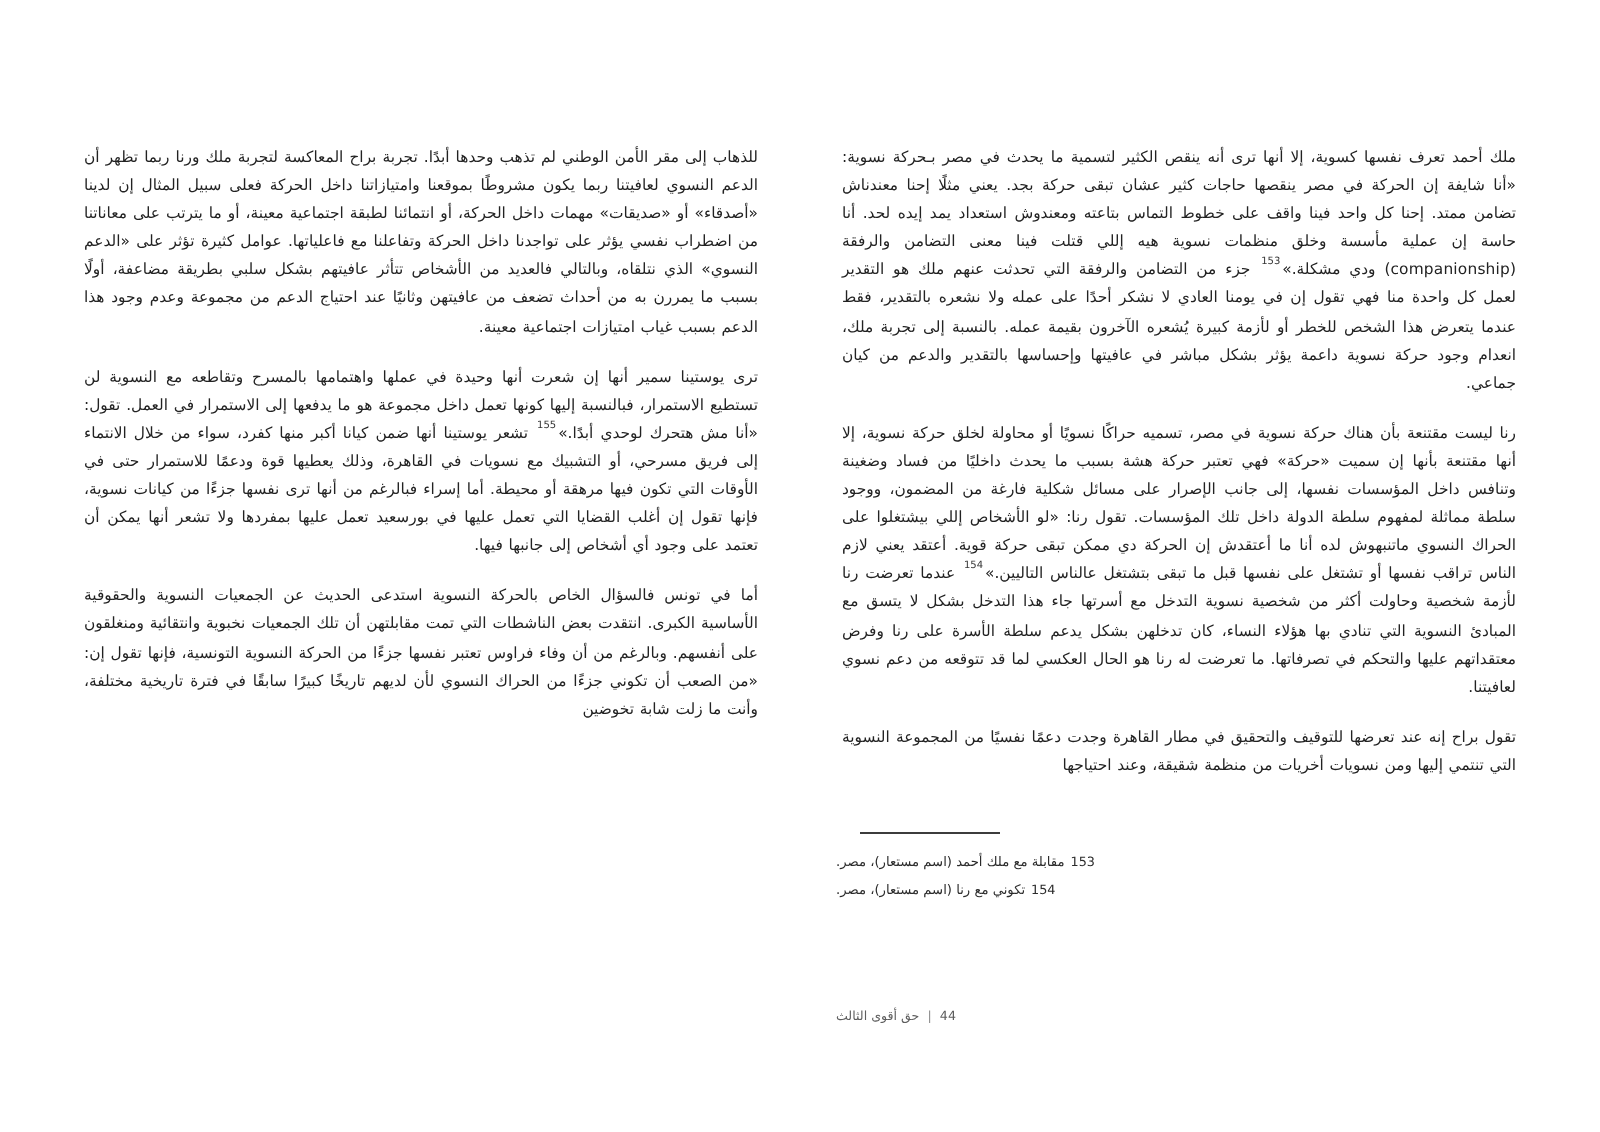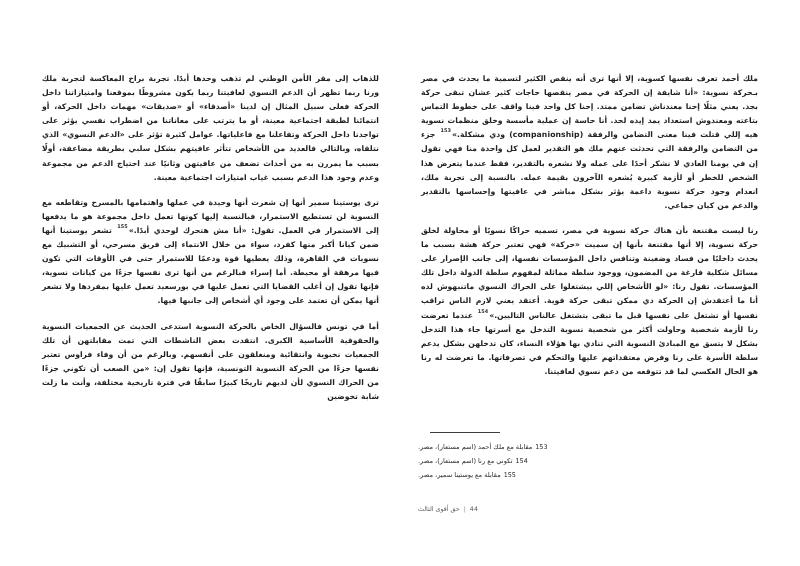--- a/index.html
+++ b/index.html
@@ -32,21 +32,20 @@
     height: 400px;
     display: flex;
     flex-direction: row;
     gap: 42px;
     align-items: flex-start;
   }
 
   .col {
     flex: 1 1 0;
     min-width: 0;
-    font-weight: bold;
   }
 
   p.para {
     margin: 0 0 11px 0;
     font-size: 7.7px;
     line-height: 14.1px;
     text-align: justify;
     text-align-last: right;
     direction: rtl;
     letter-spacing: 0.1px;
@@ -63,21 +62,21 @@
     vertical-align: 5px;
     line-height: 0;
     color: #333;
     margin: 0 1px;
   }
 
   
   .footnotes {
     position: absolute;
     right: 42px;
-    top: 432px;
+    top: 416px;
     width: 340px;
     direction: rtl;
   }
 
   .fn-rule {
     width: 70px;
     height: 1.4px;
     background: #3c3c3c;
     margin: 0 0 7px auto;
     margin-right: 258px;
@@ -130,20 +129,21 @@
 <div class="page">
 
   <div class="columns">
 
     <div class="col">
 
       <p class="para"><span>ملك أحمد تعرف نفسها كسوية، إلا أنها ترى أنه ينقص الكثير لتسمية ما يحدث في مصر بـحركة نسوية: «أنا شايفة إن الحركة في مصر ينقصها حاجات كثير عشان تبقى حركة بجد. يعني مثلًا إحنا معندناش تضامن ممتد. إحنا كل واحد فينا واقف على خطوط التماس بتاعته ومعندوش استعداد يمد إيده لحد. أنا حاسة إن عملية مأسسة وخلق منظمات نسوية هيه إللي قتلت فينا معنى التضامن والرفقة (companionship) ودي مشكلة.»</span><sup class="fnref">153</sup><span> جزء من التضامن والرفقة التي تحدثت عنهم ملك هو التقدير لعمل كل واحدة منا فهي تقول إن في يومنا العادي لا نشكر أحدًا على عمله ولا نشعره بالتقدير، فقط عندما يتعرض هذا الشخص للخطر أو لأزمة كبيرة يُشعره الآخرون بقيمة عمله. بالنسبة إلى تجربة ملك، انعدام وجود حركة نسوية داعمة يؤثر بشكل مباشر في عافيتها وإحساسها بالتقدير والدعم من كيان جماعي.</span></p>
 
       <p class="para"><span>رنا ليست مقتنعة بأن هناك حركة نسوية في مصر، تسميه حراكًا نسويًا أو محاولة لخلق حركة نسوية، إلا أنها مقتنعة بأنها إن سميت «حركة» فهي تعتبر حركة هشة بسبب ما يحدث داخليًا من فساد وضغينة وتنافس داخل المؤسسات نفسها، إلى جانب الإصرار على مسائل شكلية فارغة من المضمون، ووجود سلطة مماثلة لمفهوم سلطة الدولة داخل تلك المؤسسات. تقول رنا: «لو الأشخاص إللي بيشتغلوا على الحراك النسوي ماتنبهوش لده أنا ما أعتقدش إن الحركة دي ممكن تبقى حركة قوية. أعتقد يعني لازم الناس تراقب نفسها أو تشتغل على نفسها قبل ما تبقى بتشتغل عالناس التاليين.»</span><sup class="fnref">154</sup><span> عندما تعرضت رنا لأزمة شخصية وحاولت أكثر من شخصية نسوية التدخل مع أسرتها جاء هذا التدخل بشكل لا يتسق مع المبادئ النسوية التي تنادي بها هؤلاء النساء، كان تدخلهن بشكل يدعم سلطة الأسرة على رنا وفرض معتقداتهم عليها والتحكم في تصرفاتها. ما تعرضت له رنا هو الحال العكسي لما قد تتوقعه من دعم نسوي لعافيتنا.</span></p>
 
+      <p class="para"><span>تقول براح إنه عند تعرضها للتوقيف والتحقيق في مطار القاهرة وجدت دعمًا نفسيًا من المجموعة النسوية التي تنتمي إليها ومن نسويات أخريات من منظمة شقيقة، وعند احتياجها</span></p>
     </div>
 
     <div class="col">
 
       <p class="para"><span>للذهاب إلى مقر الأمن الوطني لم تذهب وحدها أبدًا. تجربة براح المعاكسة لتجربة ملك ورنا ربما تظهر أن الدعم النسوي لعافيتنا ربما يكون مشروطًا بموقعنا وامتيازاتنا داخل الحركة فعلى سبيل المثال إن لدينا «أصدقاء» أو «صديقات» مهمات داخل الحركة، أو انتمائنا لطبقة اجتماعية معينة، أو ما يترتب على معاناتنا من اضطراب نفسي يؤثر على تواجدنا داخل الحركة وتفاعلنا مع فاعلياتها. عوامل كثيرة تؤثر على «الدعم النسوي» الذي نتلقاه، وبالتالي فالعديد من الأشخاص تتأثر عافيتهم بشكل سلبي بطريقة مضاعفة، أولًا بسبب ما يمررن به من أحداث تضعف من عافيتهن وثانيًا عند احتياج الدعم من مجموعة وعدم وجود هذا الدعم بسبب غياب امتيازات اجتماعية معينة.</span></p>
 
       <p class="para"><span>ترى يوستينا سمير أنها إن شعرت أنها وحيدة في عملها واهتمامها بالمسرح وتقاطعه مع النسوية لن تستطيع الاستمرار، فبالنسبة إليها كونها تعمل داخل مجموعة هو ما يدفعها إلى الاستمرار في العمل. تقول: «أنا مش هتحرك لوحدي أبدًا.»</span><sup class="fnref">155</sup><span> تشعر يوستينا أنها ضمن كيانا أكبر منها كفرد، سواء من خلال الانتماء إلى فريق مسرحي، أو التشبيك مع نسويات في القاهرة، وذلك يعطيها قوة ودعمًا للاستمرار حتى في الأوقات التي تكون فيها مرهقة أو محيطة. أما إسراء فبالرغم من أنها ترى نفسها جزءًا من كيانات نسوية، فإنها تقول إن أغلب القضايا التي تعمل عليها في بورسعيد تعمل عليها بمفردها ولا تشعر أنها يمكن أن تعتمد على وجود أي أشخاص إلى جانبها فيها.</span></p>
 
       <p class="para"><span>أما في تونس فالسؤال الخاص بالحركة النسوية استدعى الحديث عن الجمعيات النسوية والحقوقية الأساسية الكبرى. انتقدت بعض الناشطات التي تمت مقابلتهن أن تلك الجمعيات نخبوية وانتقائية ومنغلقون على أنفسهم. وبالرغم من أن وفاء فراوس تعتبر نفسها جزءًا من الحركة النسوية التونسية، فإنها تقول إن: «من الصعب أن تكوني جزءًا من الحراك النسوي لأن لديهم تاريخًا كبيرًا سابقًا في فترة تاريخية مختلفة، وأنت ما زلت شابة تخوضين</span></p>
     </div>
@@ -153,22 +153,19 @@
     <div class="fn-rule"></div>
 
     <div class="fn-item">
       <span class="fn-num">153</span><span>مقابلة مع ملك أحمد (اسم مستعار)، مصر.</span>
     </div>
 
     <div class="fn-item">
       <span class="fn-num">154</span><span>تكوني مع رنا (اسم مستعار)، مصر.</span>
     </div>
 
-    <div class="fn-item">
-      <span class="fn-num">155</span><span>مقابلة مع يوستينا سمير، مصر.</span>
-    </div>
   </div>
 
   <div class="footer">
     <span class="fnum">44</span><span class="fsep">|</span><span>حق أقوى الثالث</span>
   </div>
 
 </div>
 
 </body></html>

